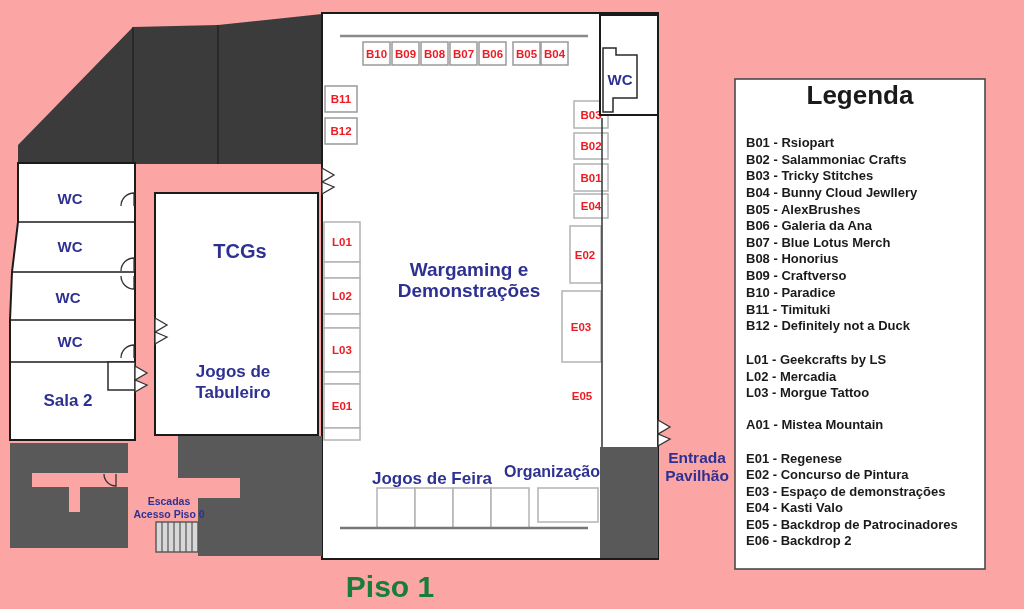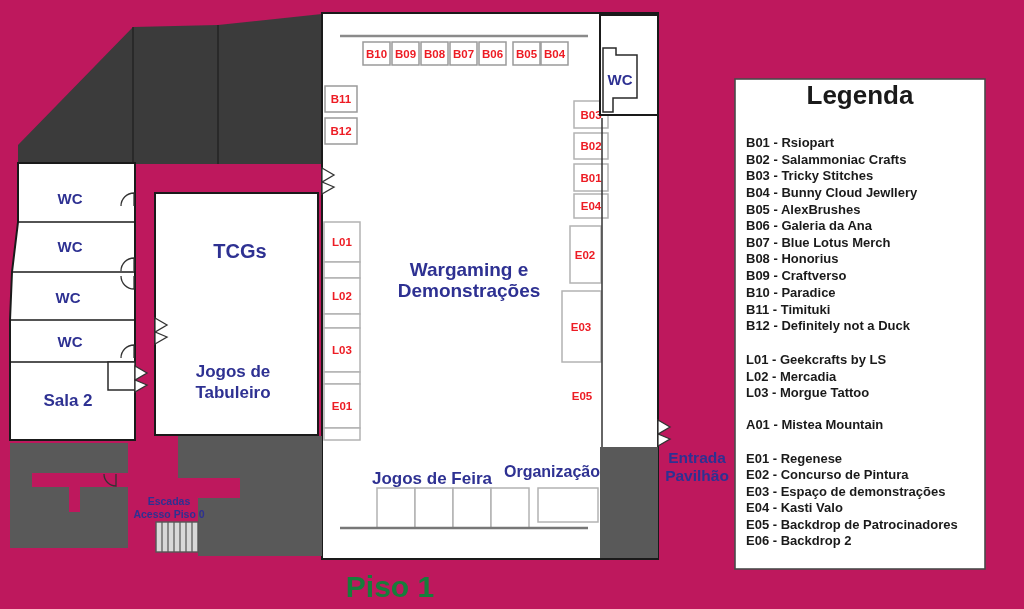--- a/index.html
+++ b/index.html
@@ -1,16 +1,16 @@
 <!DOCTYPE html>
 <html><head>
 <meta charset="utf-8">
 <style>
   html,body{margin:0;padding:0;background:#ffffff;}
-  .stage{position:relative;width:1024px;height:609px;background:#be185d;overflow:hidden;}
+  .stage{position:relative;width:1024px;height:609px;background:#fca5a5;overflow:hidden;}
   svg{position:absolute;left:0;top:0;}
   text{font-family:"Liberation Sans","DejaVu Sans",sans-serif;font-weight:bold;}
   .navy{fill:#2e3192;}
   .red{fill:#ed1c24;}
   .green{fill:#177d3b;}
   .blk{fill:#1a1a1a;}
   .mid{text-anchor:middle;}
   .s10{font-size:10.5px;}
   .s11{font-size:11.5px;}
   .s13{font-size:13px;}

